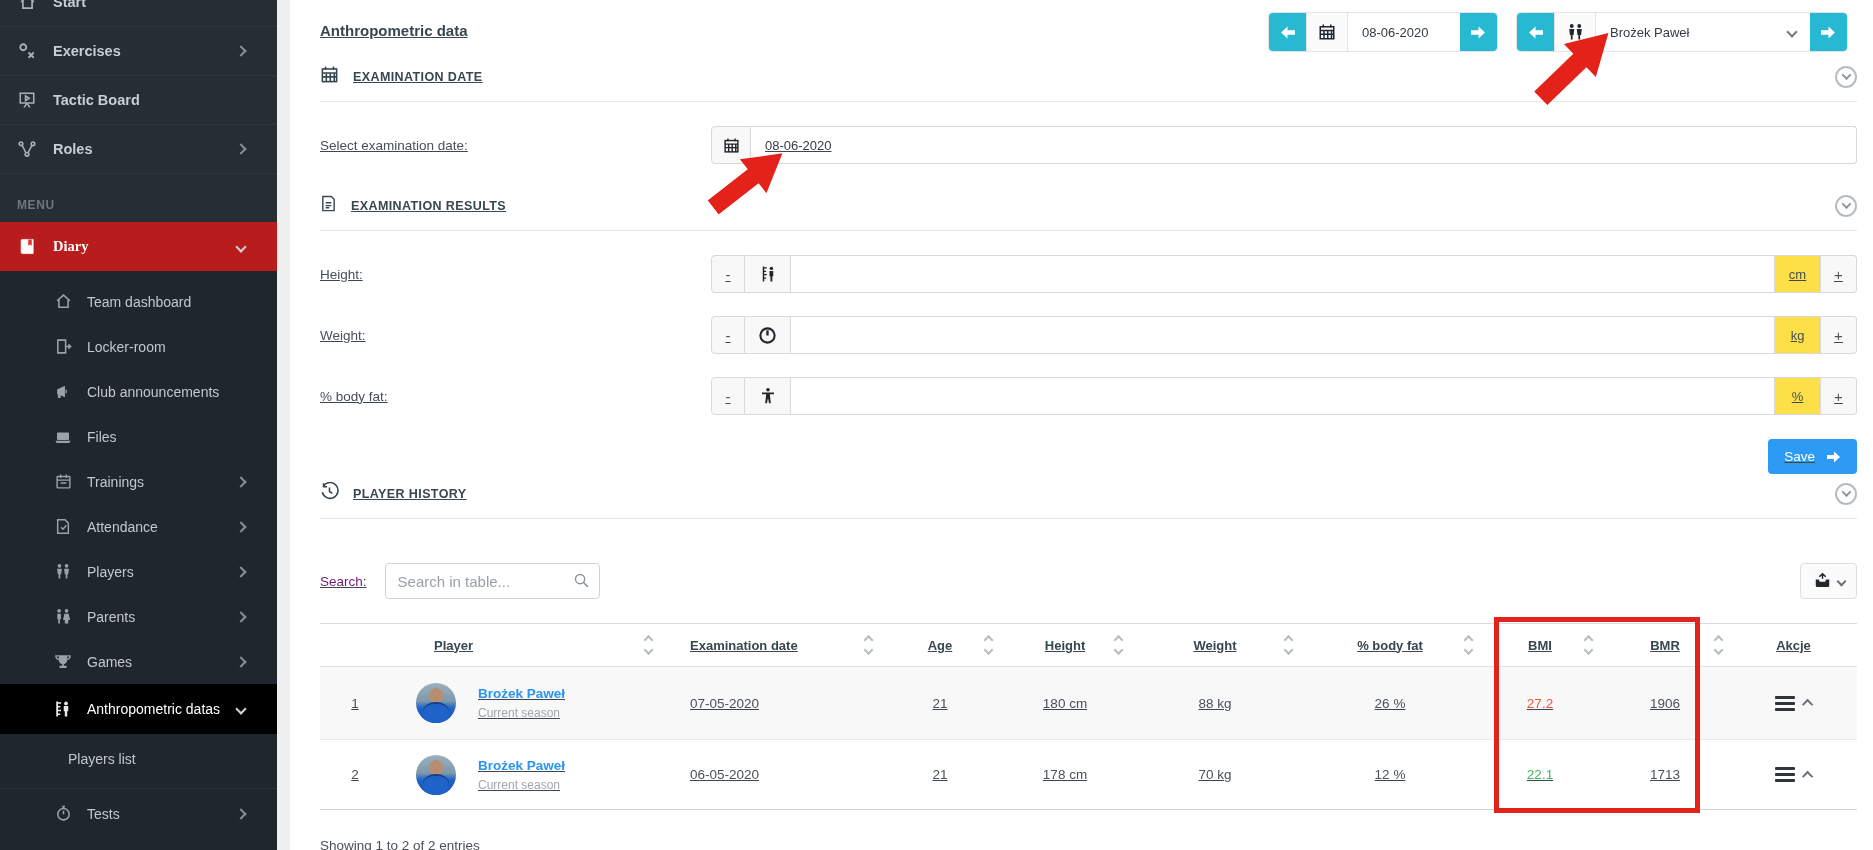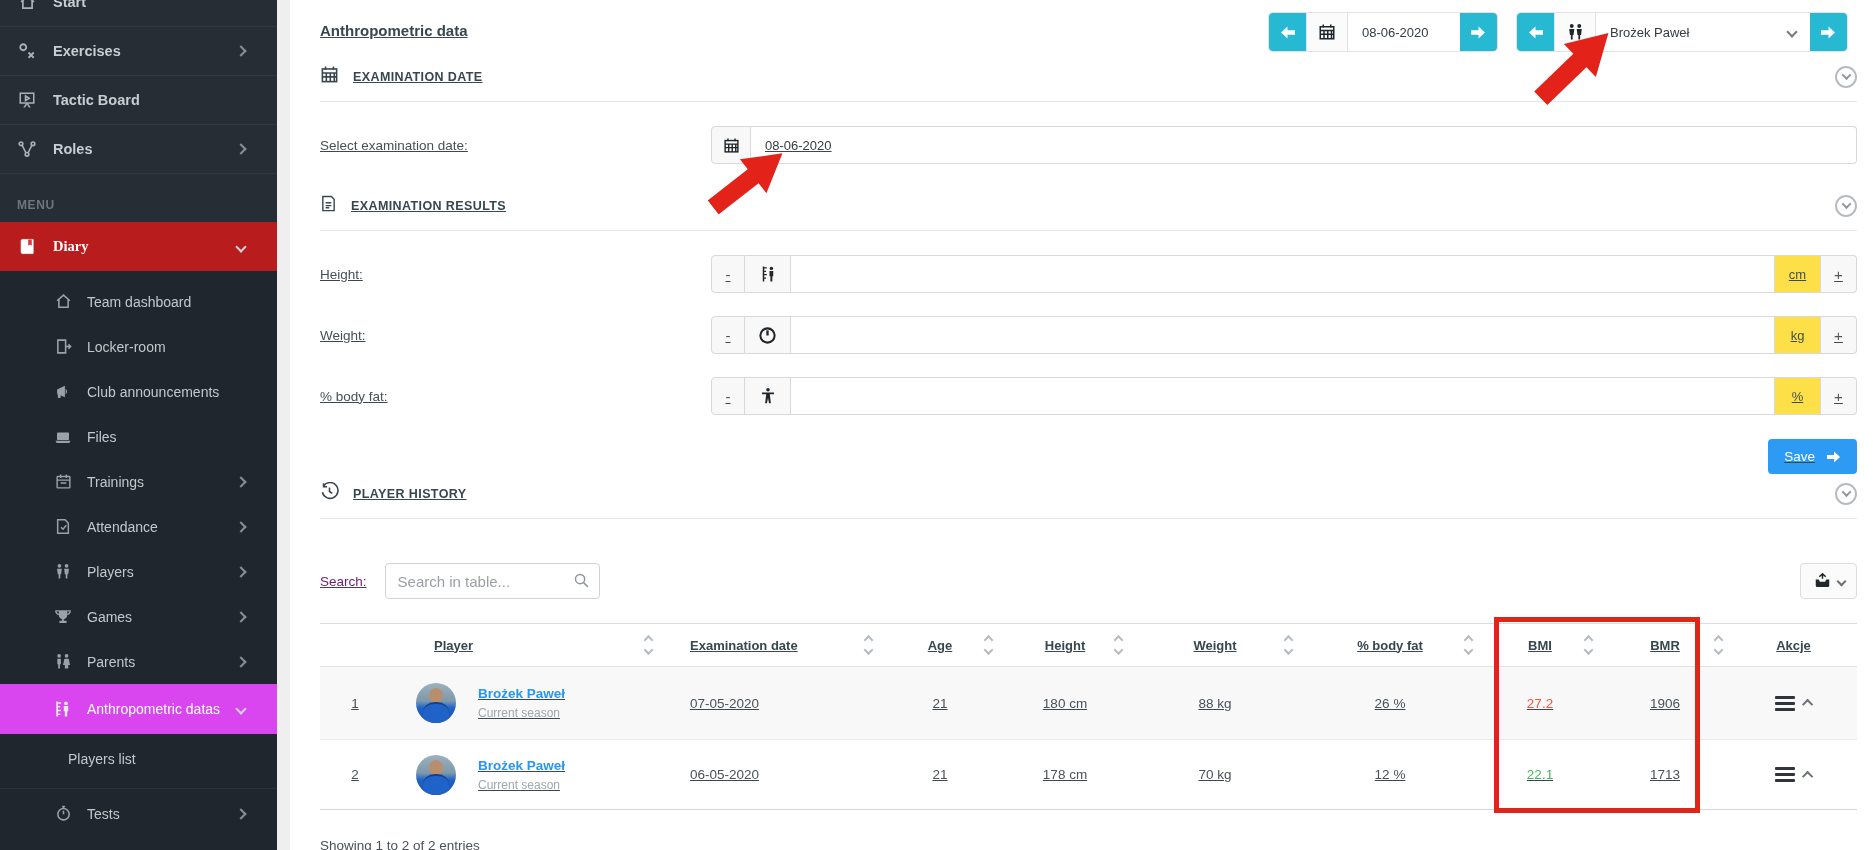--- a/index.html
+++ b/index.html
@@ -13,21 +13,21 @@
   .side-item .ic { width:20px; display:flex; justify-content:center; color:#aab1b7; }
   .side-item.first { margin-top:-22px; }
   .menu-label { height:48px; display:flex; align-items:flex-end; padding:0 0 10px 17px;
     font-size:12px; letter-spacing:.6px; color:#6e777e; font-weight:700;text-align:center; }
   .side-item.active-red { background:#b91c1c; color:#fff; border-bottom:none;font-family:Liberation Serif, serif; }
   .side-item.active-red .ic { color:#fff; }
   .submenu { background:#20262d; padding-top:8px; min-height:600px; }
   .sub-item { height:45px; display:flex; align-items:center; padding-left:53px; gap:14px;
     font-size:14px; font-weight:400; color:#c2c8cc; cursor:pointer; }
   .sub-item .ic { width:20px; display:flex; justify-content:center; color:#9aa2a8; }
-  .sub-item.active-dark { background:#d946ef; color:#fff; height:50px; }
+  .sub-item.active-dark { background:#000000; color:#fff; height:50px; }
   .sub-item.active-dark .ic { color:#e8eaec; }
   .sub-item.leaf { padding-left:68px; height:50px; }
   .sub-item.last { margin-top:4px; border-top:1px solid rgba(255,255,255,.05); height:50px; }
   .chev-r { width:8px; height:8px; border-right:2px solid #878e94; border-bottom:2px solid #878e94;
     transform:rotate(-45deg); margin-left:auto; margin-right:32px; }
   .chev-d { width:8px; height:8px; border-right:2px solid #cfd3d6; border-bottom:2px solid #cfd3d6;
     transform:rotate(45deg); margin-left:auto; margin-right:32px; }
 
   .gutter { position:absolute; left:277px; top:0; bottom:0; width:13px; background:#efefef; z-index:2; }
 
@@ -242,38 +242,38 @@
             <circle cx="17" cy="4" r="2.6"></circle>
             <path d="M13.6 8 h6.8 l-1 8 h-1.2 v6 h-2.4 v-6 h-1.2z"></path>
           </svg>
       </span>
       <span class="lbl">Players</span>
       <span class="chev-r"></span>
     </div>
     <div class="sub-item">
       <span class="ic">
         <svg width="18" height="17" viewBox="0 0 24 24" fill="currentColor">
-            <path d="M6 3 h12 v7 a6 6 0 0 1-12 0z"></path>
-            <path d="M6 4 H2 a4.5 4.5 0 0 0 5 5 M18 4 h4 a4.5 4.5 0 0 1-5 5" fill="none" stroke="currentColor" stroke-width="2"></path>
-            <path d="M10.8 15 h2.4 v3 h-2.4z M7 18 h10 v3 H7z"></path>
-          </svg>
-      </span>
-      <span class="lbl">Games</span>
-      <span class="chev-r"></span>
-    </div>
-    <div class="sub-item">
-      <span class="ic">
-        <svg width="18" height="17" viewBox="0 0 24 24" fill="currentColor">
             <circle cx="6.5" cy="4" r="2.6"></circle>
             <path d="M4 8 h5 v8 h-1.3 v6 h-2.4 v-6 H4z"></path>
             <circle cx="17" cy="4" r="2.6"></circle>
             <path d="M14 8 h6 l2 9 h-2.6 v5 h-4.8 v-5 H12z"></path>
           </svg>
       </span>
       <span class="lbl">Parents</span>
+      <span class="chev-r"></span>
+    </div>
+    <div class="sub-item">
+      <span class="ic">
+        <svg width="18" height="17" viewBox="0 0 24 24" fill="currentColor">
+            <path d="M6 3 h12 v7 a6 6 0 0 1-12 0z"></path>
+            <path d="M6 4 H2 a4.5 4.5 0 0 0 5 5 M18 4 h4 a4.5 4.5 0 0 1-5 5" fill="none" stroke="currentColor" stroke-width="2"></path>
+            <path d="M10.8 15 h2.4 v3 h-2.4z M7 18 h10 v3 H7z"></path>
+          </svg>
+      </span>
+      <span class="lbl">Games</span>
       <span class="chev-r"></span>
     </div>
     <div class="sub-item active-dark">
       <span class="ic">
         <svg width="18" height="18" viewBox="0 0 24 24" fill="currentColor">
             <path d="M3 2 h2.4 v20 H3z M5.4 3 h4 v2 h-4z M5.4 8 h3 v2 h-3z M5.4 13 h4 v2 h-4z M5.4 18 h3 v2 h-3z"></path>
             <circle cx="16" cy="4.5" r="2.5"></circle>
             <path d="M13 8 h6 v7 h-1.4 v7 h-3.2 v-7 H13z"></path>
           </svg>
       </span>

